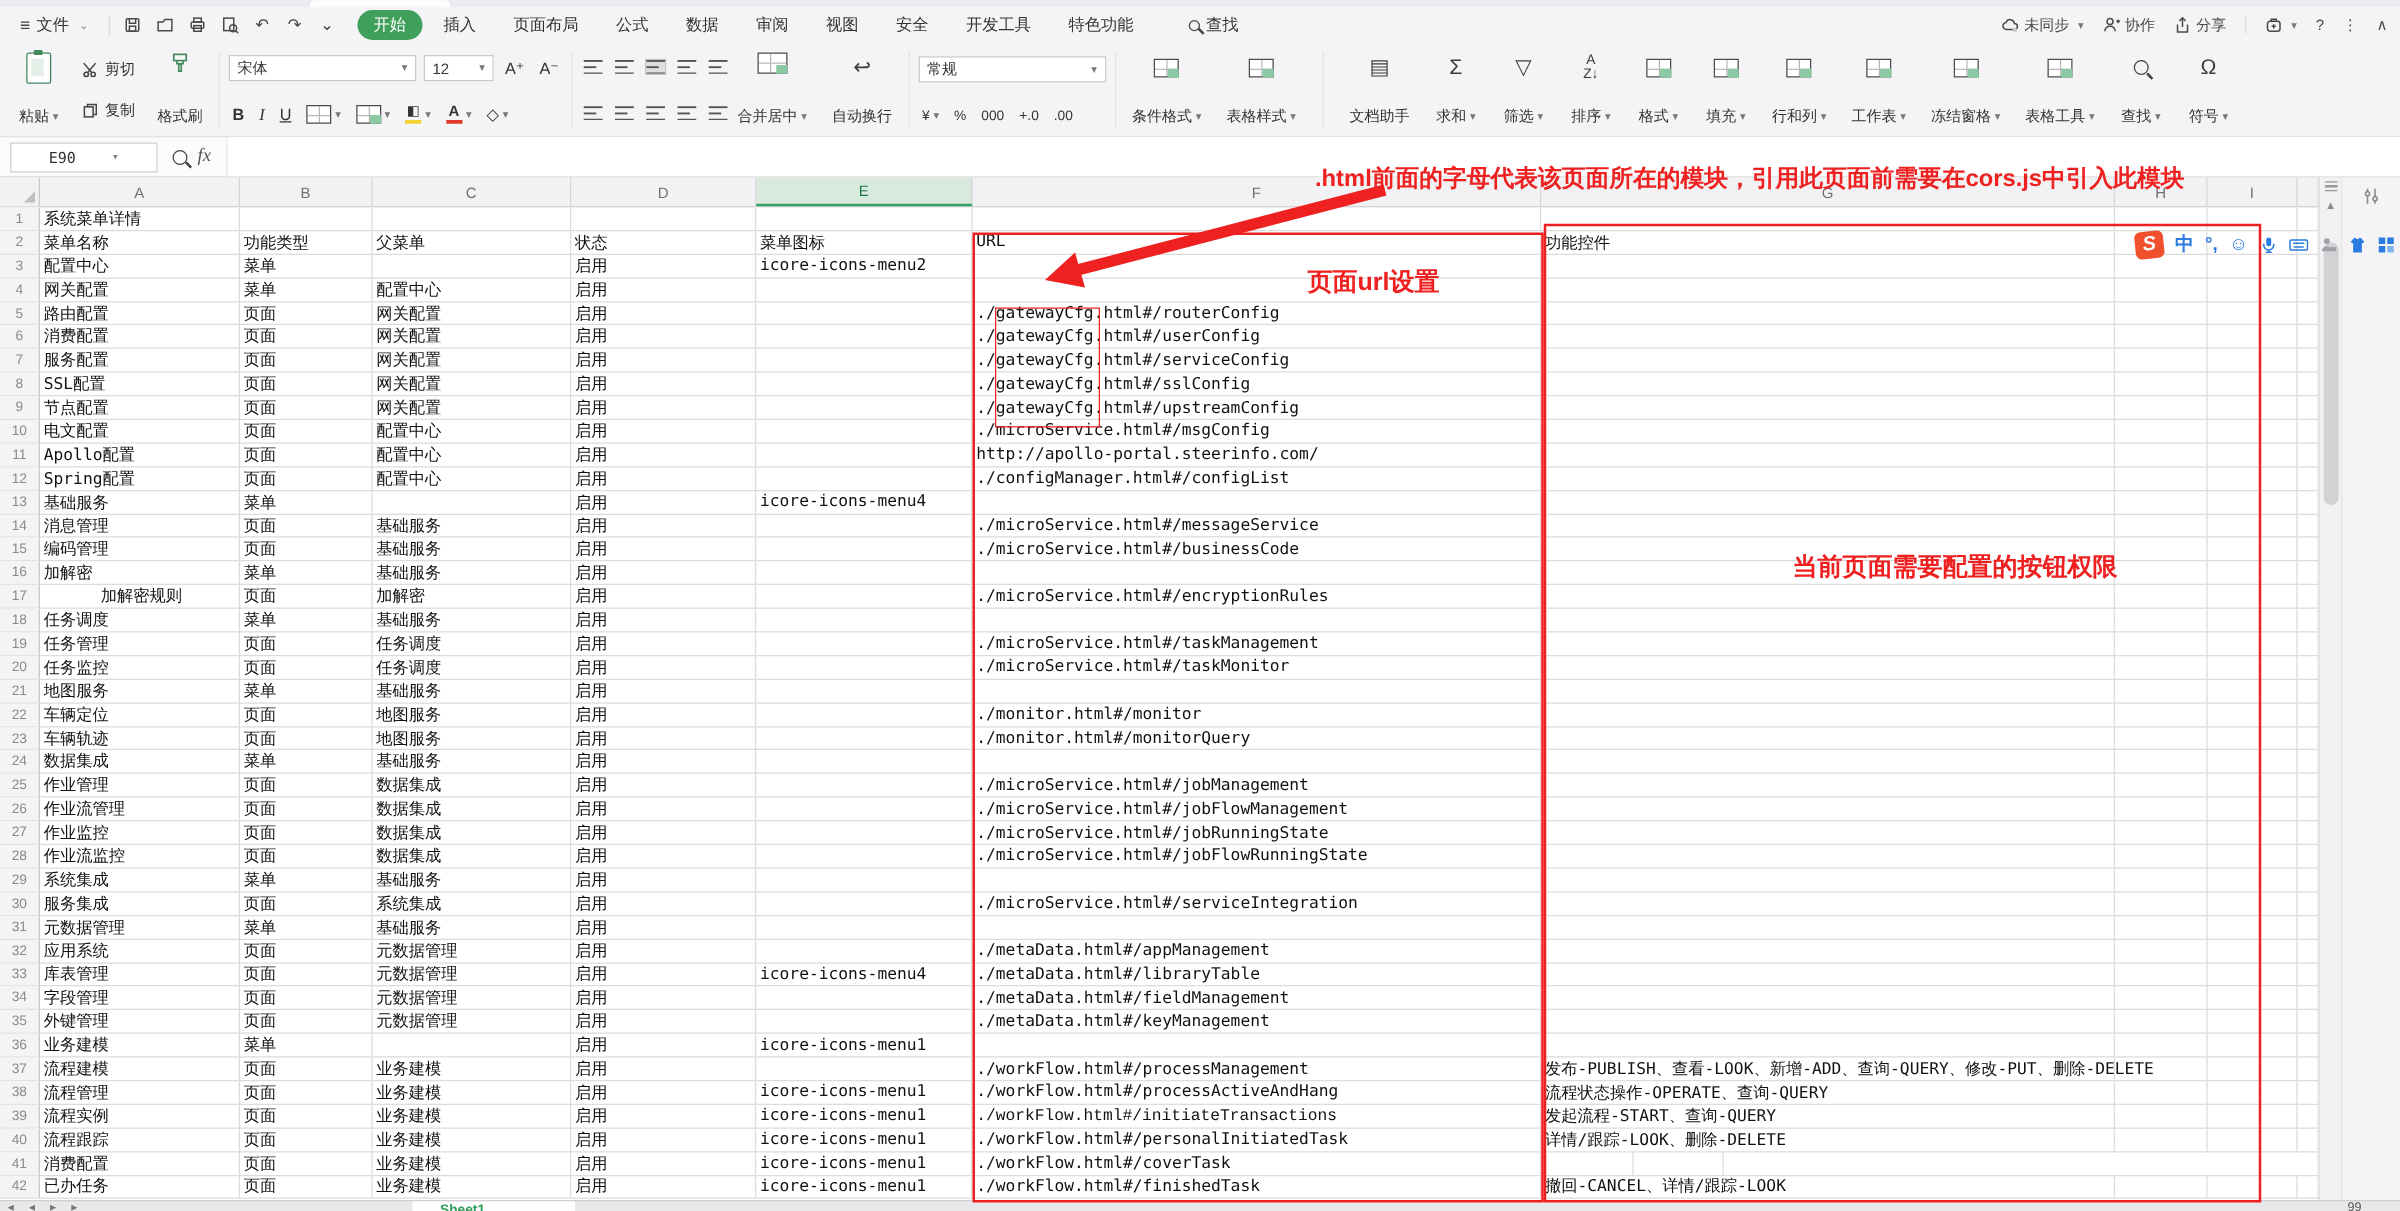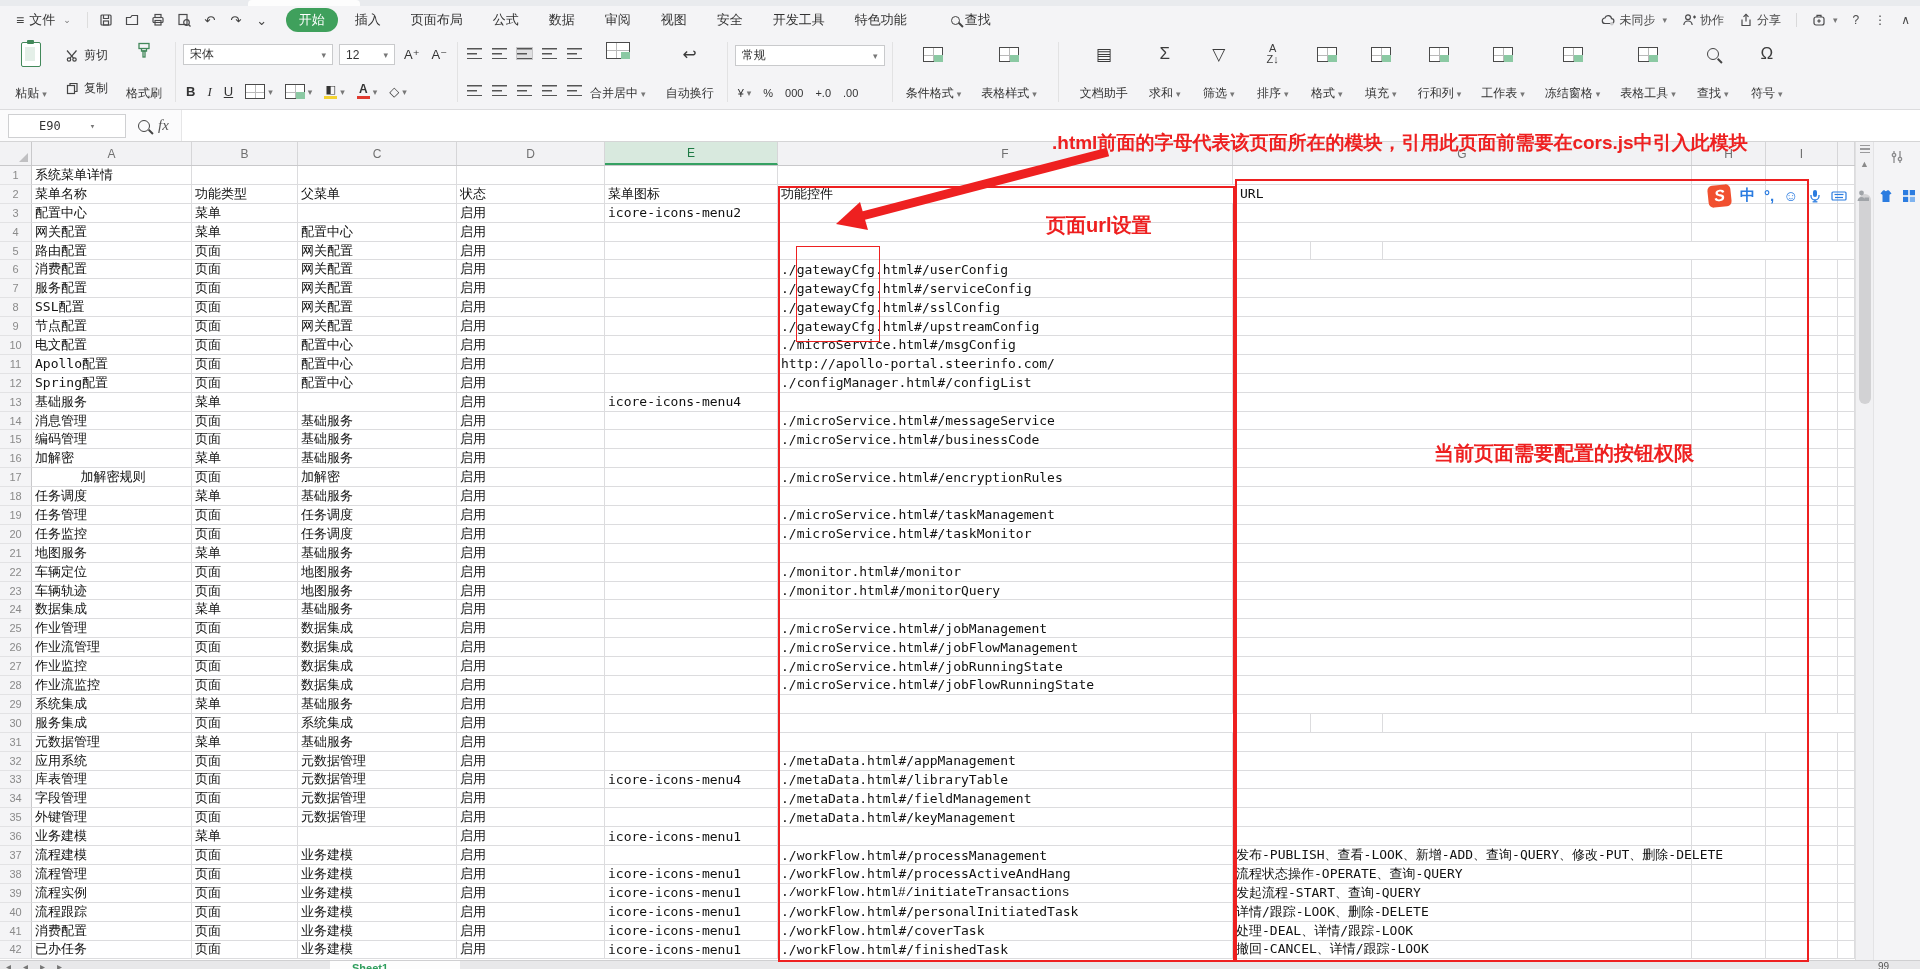--- a/index.html
+++ b/index.html
@@ -551,26 +551,26 @@
         </div>
         <div class="cell" style="width: 159px;">
           <span class="ct">父菜单</span>
         </div>
         <div class="cell" style="width: 148px; text-align: right;">
           <span class="ct">状态</span>
         </div>
         <div class="cell" style="width: 173px;">
           <span class="ct">菜单图标</span>
         </div>
+        <div class="cell" style="width: 455px;">
+          <span class="ct">URL</span>
+        </div>
         <div class="cell" style="width: 459px;">
           <span class="ct">功能控件</span>
         </div>
-        <div class="cell" style="width: 455px;">
-          <span class="ct">URL</span>
-        </div>
         <div class="cell" style="width: 74px;"></div>
         <div class="cell" style="width: 72px;"></div>
         <div class="cell" style="flex: 1 1 0%;"></div>
       </div>
       <div class="grow">
         <div class="gnum">3</div>
         <div class="cell" style="width: 160px;">
           <span class="ct">配置中心</span>
         </div>
         <div class="cell" style="width: 106px;">
@@ -618,20 +618,23 @@
         <div class="cell" style="width: 106px;">
           <span class="ct">页面</span>
         </div>
         <div class="cell" style="width: 159px;">
           <span class="ct">网关配置</span>
         </div>
         <div class="cell" style="width: 148px;">
           <span class="ct">启用</span>
         </div>
         <div class="cell" style="width: 173px;"></div>
+        <div class="cell" style="width: 455px;">
+          <span class="ct">./gatewayCfg.html#/routerConfig</span>
+        </div>
         <div class="cell" style="width: 459px;"></div>
         <div class="cell" style="width: 74px;"></div>
         <div class="cell" style="width: 72px;"></div>
         <div class="cell" style="flex: 1 1 0%;"></div>
       </div>
       <div class="grow">
         <div class="gnum">6</div>
         <div class="cell" style="width: 160px;">
           <span class="ct">消费配置</span>
         </div>
@@ -1178,20 +1181,23 @@
         <div class="cell" style="width: 106px;">
           <span class="ct">页面</span>
         </div>
         <div class="cell" style="width: 159px;">
           <span class="ct">系统集成</span>
         </div>
         <div class="cell" style="width: 148px;">
           <span class="ct">启用</span>
         </div>
         <div class="cell" style="width: 173px;"></div>
+        <div class="cell" style="width: 455px;">
+          <span class="ct">./microService.html#/serviceIntegration</span>
+        </div>
         <div class="cell" style="width: 459px;"></div>
         <div class="cell" style="width: 74px;"></div>
         <div class="cell" style="width: 72px;"></div>
         <div class="cell" style="flex: 1 1 0%;"></div>
       </div>
       <div class="grow">
         <div class="gnum">31</div>
         <div class="cell" style="width: 160px;">
           <span class="ct">元数据管理</span>
         </div>
@@ -1444,23 +1450,20 @@
           <span class="ct">业务建模</span>
         </div>
         <div class="cell" style="width: 148px;">
           <span class="ct">启用</span>
         </div>
         <div class="cell" style="width: 173px;">
           <span class="ct">icore-icons-menu1</span>
         </div>
         <div class="cell" style="width: 455px;">
           <span class="ct">./workFlow.html#/coverTask</span>
-        </div>
-        <div class="cell" style="width: 459px;">
-          <span class="ct">处理-DEAL、详情/跟踪-LOOK</span>
         </div>
         <div class="cell" style="width: 74px;"></div>
         <div class="cell" style="width: 72px;"></div>
         <div class="cell" style="flex: 1 1 0%;"></div>
       </div>
       <div class="grow">
         <div class="gnum">42</div>
         <div class="cell" style="width: 160px;">
           <span class="ct">已办任务</span>
         </div>

